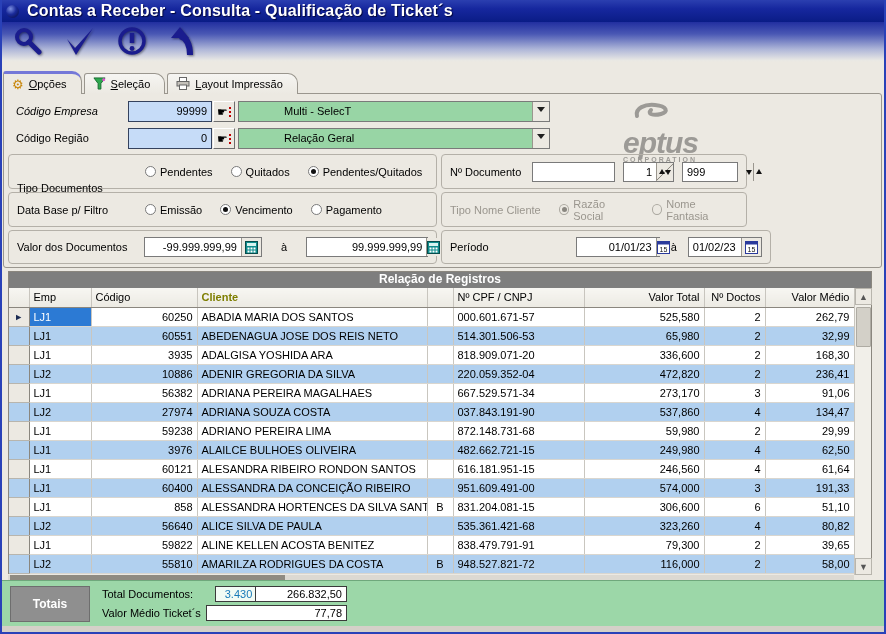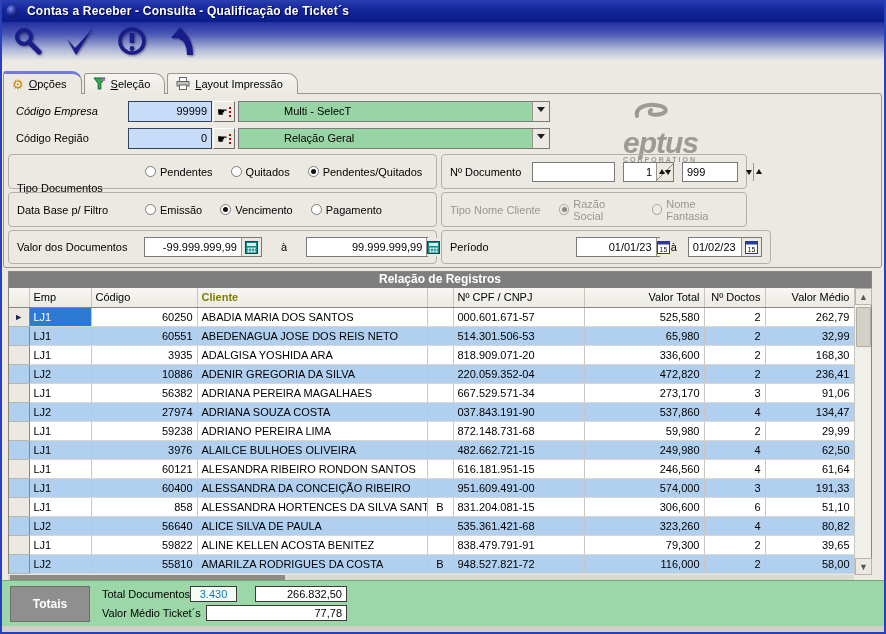--- a/index.html
+++ b/index.html
@@ -7,21 +7,21 @@
   body { font-family:"Liberation Sans", sans-serif; font-size:11px; color:#000; }
   .window { position:relative; width:886px; height:634px; background:#ECE9E2; overflow:hidden; }
   .frame { position:absolute; inset:0; border:2px solid #2941B8; border-top:none; pointer-events:none; z-index:50; }
 
   
   .titlebar { position:absolute; left:0; top:0; width:886px; height:22px;
     background:linear-gradient(to bottom,#2B3FB0 0%,#16279E 40%,#0A1C86 100%);
     display:flex; align-items:center; gap:8px; padding-left:6px; }
   .sphere { width:13px; height:13px; border-radius:50%;
     background:radial-gradient(circle at 35% 30%, #7C8FE0 0%, #1A2A9A 45%, #050A3C 100%); }
-  .title-text { color:#fff; font-weight:bold; font-size:12px; letter-spacing:.2px; text-shadow:1px 1px 1px #00053a; }
+  .title-text { color:#fff; font-weight:bold; font-size:16px; letter-spacing:.2px; text-shadow:1px 1px 1px #00053a; }
 
   
   .toolbar { position:absolute; left:0; top:22px; width:886px; height:40px;
     background:linear-gradient(to bottom,#222FA0 0%,#4A58B4 30%,#AEB6D8 68%,#E9E8E4 96%,#ECE9E2 100%);
     display:flex; align-items:center; gap:16px; padding-left:10px; }
   .tool-btn { width:36px; height:32px; display:flex; align-items:center; justify-content:center; cursor:pointer; }
   .tool-btn svg { filter:drop-shadow(1px 1px 1px rgba(0,0,10,.45)); }
 
   
   .tabstrip { position:absolute; left:3px; top:71px; height:23px; display:flex; align-items:flex-end; gap:2px; z-index:5; }
@@ -548,21 +548,21 @@
         </div>
     </div>
   </div>
   <div class="hscroll">
       <div class="hthumb"></div>
     </div>
 
   <div class="totals">
     <div class="totais-box">Totais</div>
     <div class="tot-label" style="left:100px; top:7px;">Total Documentos:</div>
-    <div class="tot-field tot-count" style="left:188px; top:5px; width:47px;">3.430</div>
+    <div class="tot-field tot-count" style="left:213px; top:5px; width:47px;">3.430</div>
     <div class="tot-field r" style="left:253px; top:5px; width:92px;">266.832,50</div>
     <div class="tot-label" style="left:100px; top:26px;text-align:right;">Valor Médio Ticket´s</div>
     <div class="tot-field r" style="left:204px; top:24px; width:141px;">77,78</div>
   </div>
   <div class="bottom-strip"></div>
 
   <div class="frame"></div>
 </div>
 
 </body></html>

